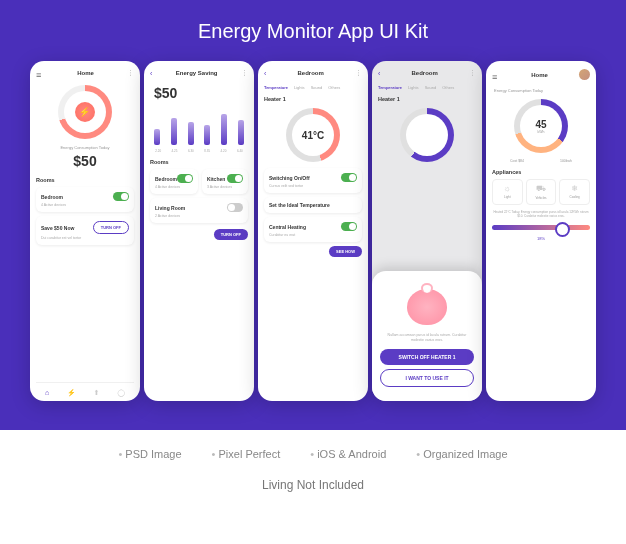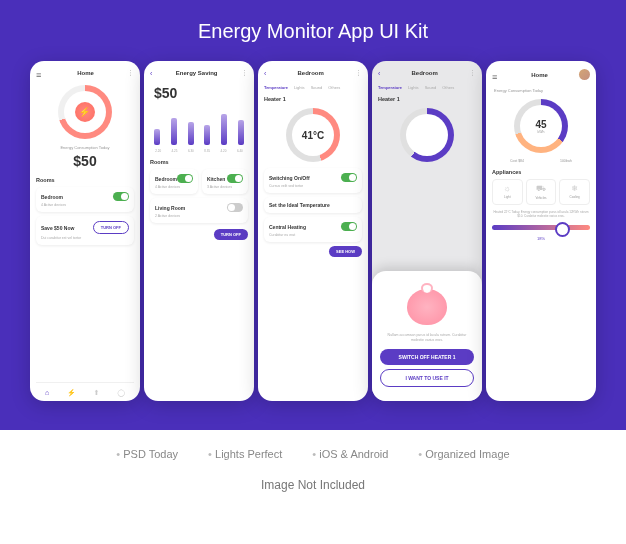--- a/index.html
+++ b/index.html
@@ -253,19 +253,19 @@
       <div class="appl-note">Heated 22°C Today, Energy consumption purus id lacula 12KWh rutrum $10. Curabitur molestie varius eros.</div>
       <div class="gradient-bar"></div>
       <div style="text-align:center;font-size:4px;color:#5b3cc4;margin-top:6px">18%</div>
     </div>
 
   </div>
 </div>
 
 <div class="footer">
   <div class="feat-row">
-    <span class="feat">PSD Today</span>
-    <span class="feat">Lights Perfect</span>
+    <span class="feat">PSD Image</span>
+    <span class="feat">Pixel Perfect</span>
     <span class="feat">iOS &amp; Android</span>
     <span class="feat">Organized Image</span>
   </div>
-  <div class="disclaimer">Image Not Included</div>
+  <div class="disclaimer">Living Not Included</div>
 </div>
 
 </body></html>

